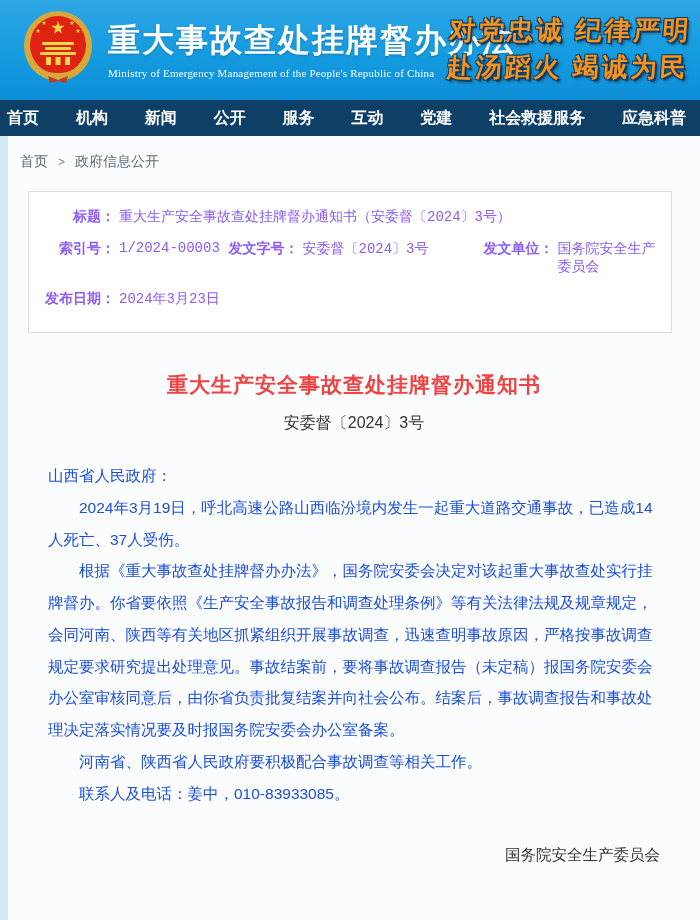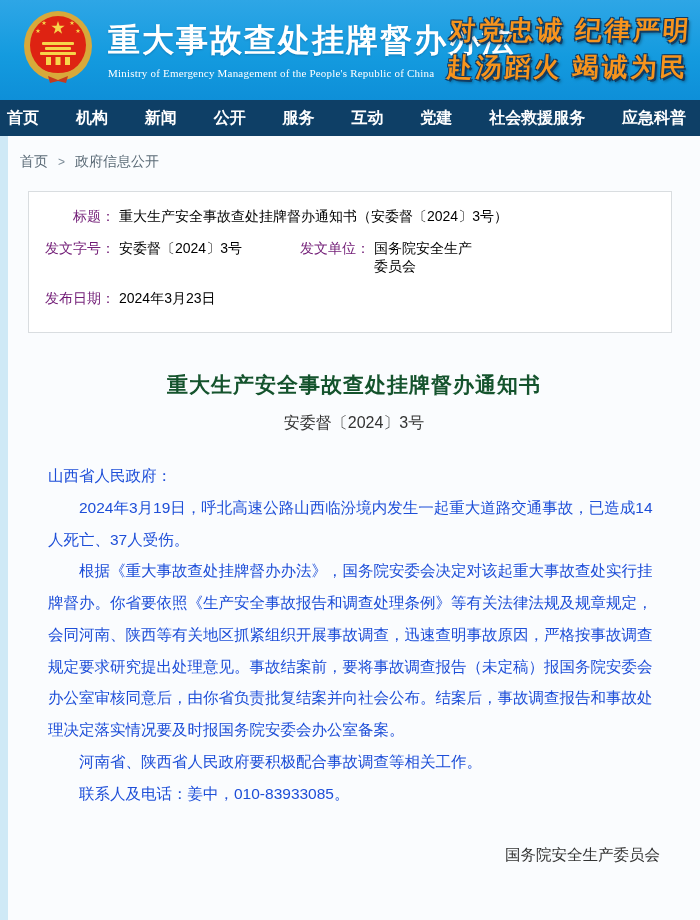--- a/index.html
+++ b/index.html
@@ -66,29 +66,29 @@
     padding: 16px 10px 10px 10px;
     font-size: 14px;
   }
   .meta-row-title { display: flex; margin-bottom: 14px; }
   .meta-grid-row { display: flex; margin-bottom: 14px; }
   .meta-cell { display: flex; align-items: flex-start; }
   .meta-cell.c1 { width: 29.5%; }
   .meta-cell.c2 { width: 41%; }
   .meta-cell.c3 { width: 29.5%; justify-content: center; }
   .meta-label {
-    flex: 0 0 76px; text-align: right; color: #701a75; font-weight: normal;
+    flex: 0 0 76px; text-align: right; color: #8b5cf6; font-weight: bold;
     white-space: nowrap;
   }
-  .meta-value { color: #000000; padding-left: 4px; }
+  .meta-value { color: #8b5cf6; padding-left: 4px; font-family: Liberation Mono, monospace; }
 
   
   .doc-title {
     margin-top: 38px; text-align: center;
-    font-size: 21px; font-weight: bold; color: #14532d;
+    font-size: 21px; font-weight: bold; color: #ef4444;
     letter-spacing: 1px;
   }
   .doc-number { margin-top: 14px; text-align: center; font-size: 16px; color: #333; }
   .doc-body { margin: 26px 40px 0 40px; font-size: 15.5px; color: #1d4ed8; line-height: 2.05; }
   .doc-body p.indent { text-indent: 2em; }
   .signature-block { margin: 26px 40px 0 0; text-align: right; font-size: 15.5px; color: #333; line-height: 2.6; }
 </style>
 </head>
 <body>
 
@@ -142,20 +142,24 @@
     <span class="crumb-sep">&gt;</span>
     <a>政府信息公开</a>
   </div>
 
   <div class="meta-panel">
     <div class="meta-row-title">
       <span class="meta-label">标题：</span>
       <span class="meta-value">重大生产安全事故查处挂牌督办通知书（安委督〔2024〕3号）</span>
     </div>
     <div class="meta-grid-row">
+      <div class="meta-cell c1">
+        <span class="meta-label">索引号：</span>
+        <span class="meta-value">1/2024-00003</span>
+      </div>
       <div class="meta-cell c2">
         <span class="meta-label">发文字号：</span>
         <span class="meta-value">安委督〔2024〕3号</span>
       </div>
       <div class="meta-cell c3">
         <span class="meta-label">发文单位：</span>
         <span class="meta-value">国务院安全生产委员会</span>
       </div>
     </div>
     <div class="meta-grid-row">

